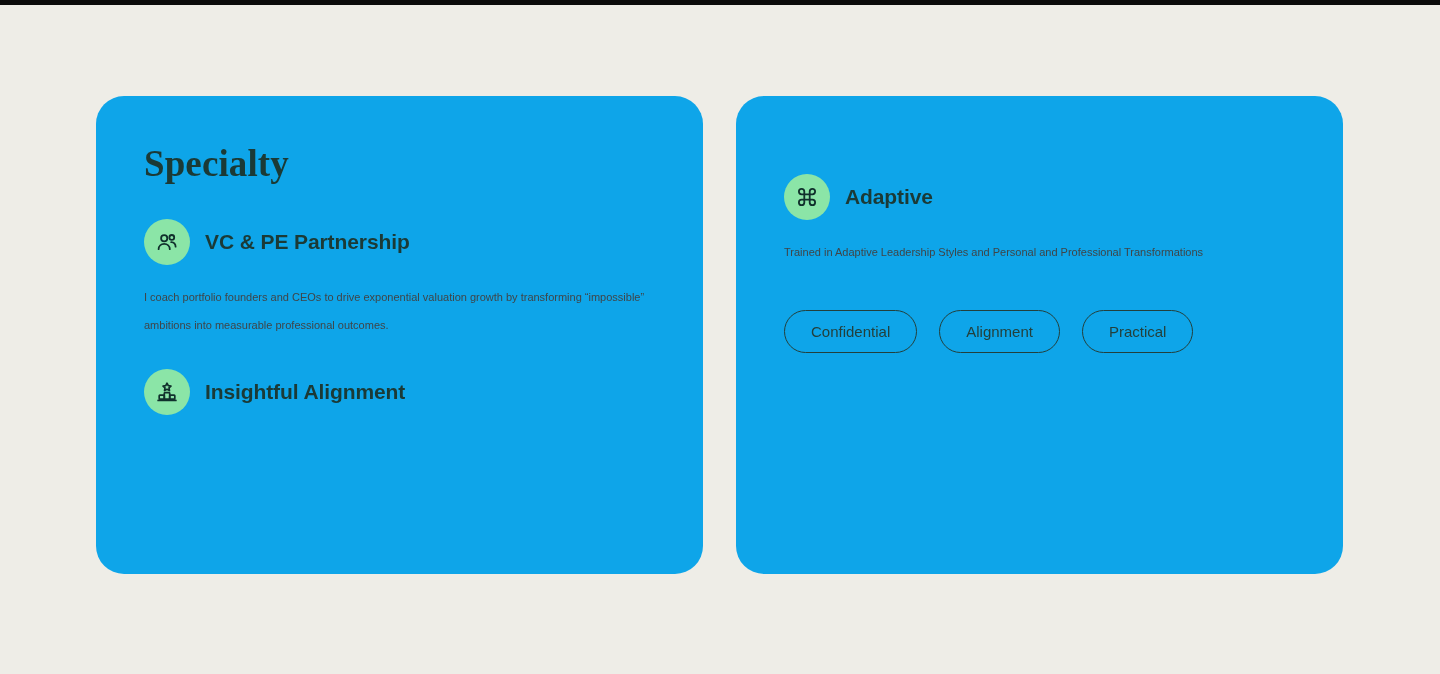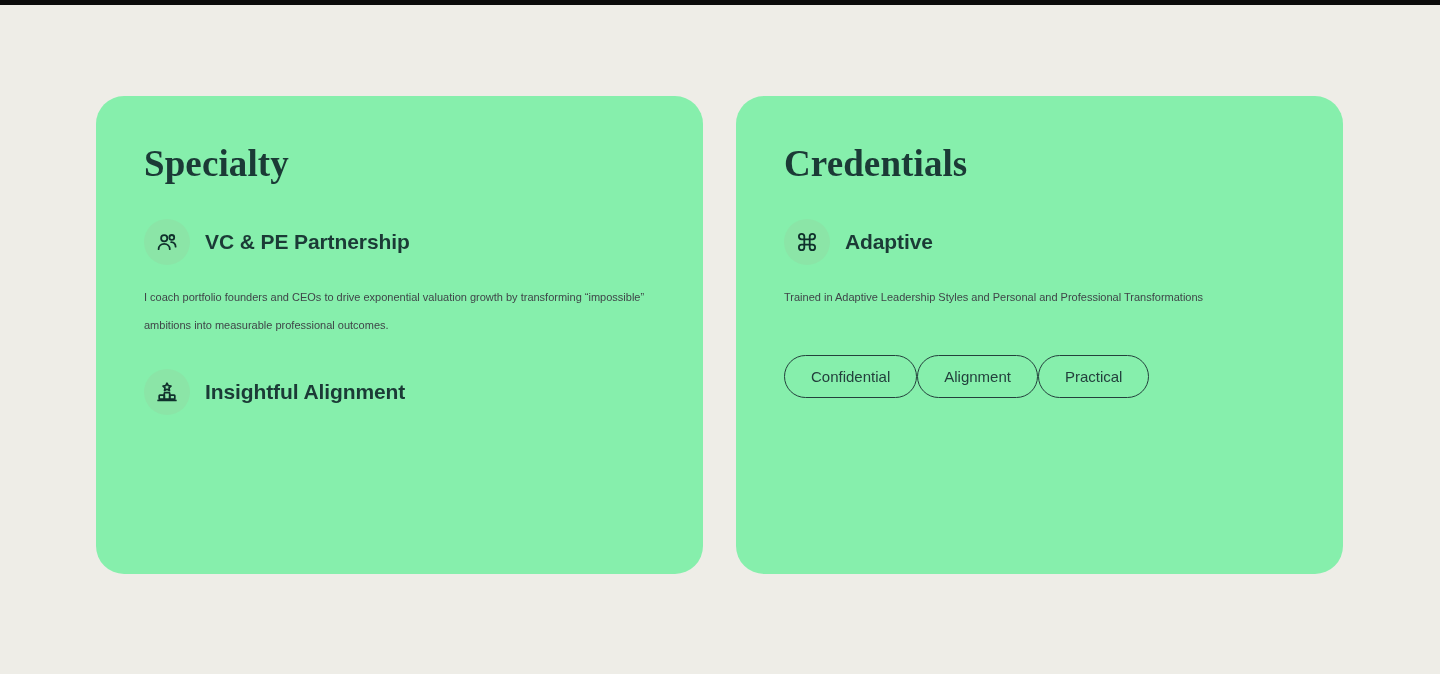--- a/index.html
+++ b/index.html
@@ -30,21 +30,21 @@
     top: 96px;
     left: 96px;
     width: 1248px;
     display: flex;
     gap: 33px;
   }
 
   .card {
     width: 607px;
     min-height: 478px;
-    background: #86efac;
+    background: #0ea5e9;
     border-radius: 28px;
     padding: 48px 48px 44px 48px;
   }
 
   .card-title {
     font-family: "Liberation Serif", "DejaVu Serif", serif;
     font-size: 37px;
     font-weight: 700;
     line-height: 1.1;
     letter-spacing: 0.1px;
@@ -90,20 +90,21 @@
     font-size: 11px;
     line-height: 28px;
     color: #3F4548;
     max-width: 520px;
   }
 
   .entry-body.narrow { max-width: 516px; }
 
   .pill-row {
     display: flex;
+    gap: 22px;
     margin-top: 44px;
     align-items: flex-end;
   }
 
   .pill {
     border: 1.4px solid #23403C;
     border-radius: 999px;
     padding: 13px 26px;
     font-size: 15px;
     color: #23403C;
@@ -149,21 +150,20 @@
             <rect x="14.7" y="15.1" width="5.1" height="4.1" rx="0.7"></rect>
             <line x1="3.1" y1="20.4" x2="20.9" y2="20.4"></line>
           </svg>
         </span>
         <span class="entry-title">Insightful Alignment</span>
       </div>
     </div>
   </section>
 
   <section class="card">
-    <h2 class="card-title">Credentials</h2>
 
     <div class="entry">
     </div>
 
     <div class="entry">
       <div class="entry-head">
         <span class="icon-badge">
           <svg viewBox="0 0 24 24" fill="none" stroke="#10302C" stroke-width="1.8" stroke-linecap="round" stroke-linejoin="round">
             <path d="M9.3 9.3V6.6a2.7 2.7 0 1 0-2.7 2.7h2.7z"></path>
             <path d="M14.7 9.3V6.6a2.7 2.7 0 1 1 2.7 2.7h-2.7z"></path>

